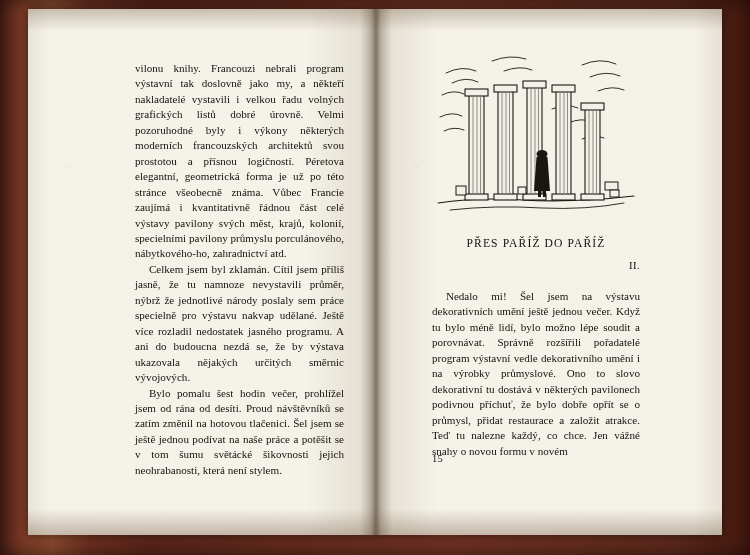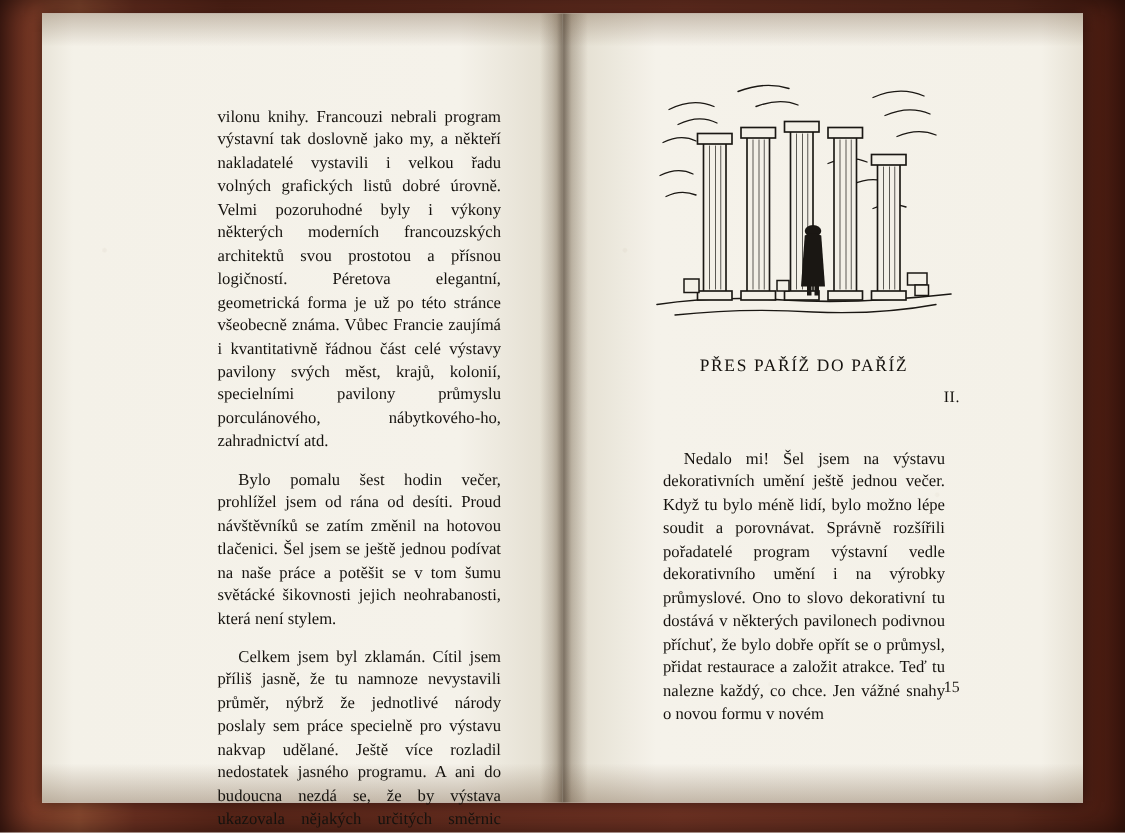--- a/index.html
+++ b/index.html
@@ -83,21 +83,21 @@
     position: absolute;
     font-size: 11.1px;
     line-height: 15.45px;
     color: #15120e;
     text-align: justify;
     text-justify: inter-word;
     -webkit-hyphens: none;
     hyphens: none;
   }
   .textblock p {
-    margin: 10px;
+    margin: 0;
   }
   .textblock p.indent {
     text-indent: 1.25em;
   }
   .left-text {
     left: 107px;
     top: 52px;
     width: 209px;
   }
   .right-text {
@@ -114,21 +114,21 @@
   .folio-left {
     left: 107px;
     top: 457px;
     width: 209px;
     text-align: center;
   }
   .folio-right {
     left: 404px;
     top: 444px;
     width: 208px;
-    text-align: right;
+    text-align: left;
   }
   .chapter-title {
     position: absolute;
     left: 404px;
     top: 228px;
     width: 208px;
     text-align: center;
     font-size: 11.6px;
     letter-spacing: 1.1px;
     color: #15120e;
@@ -182,22 +182,22 @@
     </div>
 
     <div class="page page-right">
       <div class="speckle"></div>
       <div class="page-top-shadow"></div>
       <div class="page-bottom-shadow"></div>
     </div>
 
     <div class="textblock left-text">
       <p>vilonu knihy. Francouzi nebrali program výstavní tak doslovně jako my, a někteří nakladatelé vystavili i velkou řadu volných grafických listů dobré úrovně. Velmi pozoruhodné byly i výkony některých moderních francouzských architektů svou prostotou a přísnou logičností. Péretova elegantní, geometrická forma je už po této stránce všeobecně známa. Vůbec Francie zaujímá i kvantitativně řádnou část celé výstavy pavilony svých měst, krajů, kolonií, specielními pavilony průmyslu porculánového, nábytkového-ho, zahradnictví atd.</p>
+      <p class="indent">Celkem jsem byl zklamán. Cítil jsem příliš jasně, že tu namnoze nevystavili průměr, nýbrž že jednotlivé národy poslaly sem práce specielně pro výstavu nakvap udělané. Ještě více rozladil nedostatek jasného programu. A ani do budoucna nezdá se, že by výstava ukazovala nějakých určitých směrnic vývojových.</p>
       <p class="indent">Bylo pomalu šest hodin večer, prohlížel jsem od rána od desíti. Proud návštěvníků se zatím změnil na hotovou tlačenici. Šel jsem se ještě jednou podívat na naše práce a potěšit se v tom šumu světácké šikovnosti jejich neohrabanosti, která není stylem.</p>
-      <p class="indent">Celkem jsem byl zklamán. Cítil jsem příliš jasně, že tu namnoze nevystavili průměr, nýbrž že jednotlivé národy poslaly sem práce specielně pro výstavu nakvap udělané. Ještě více rozladil nedostatek jasného programu. A ani do budoucna nezdá se, že by výstava ukazovala nějakých určitých směrnic vývojových.</p>
     </div>
 
     <div class="illustration">
       <svg viewBox="0 0 208 178" xmlns="http://www.w3.org/2000/svg">
         <g stroke="#1a1713" stroke-width="0.9" fill="none" stroke-linecap="round">
 
           <path d="M14 26 q16 -8 30 -2 M20 36 q14 -7 26 -1 M10 48 q12 -6 22 -1"></path>
           <path d="M150 18 q18 -8 34 -1 M158 30 q16 -7 30 -1 M166 44 q14 -6 26 -1"></path>
           <path d="M60 14 q18 -7 34 -2 M72 24 q16 -6 28 -1"></path>
           <path d="M120 62 q14 -6 26 -1 M136 76 q14 -6 24 -1 M150 92 q12 -5 22 -1"></path>

